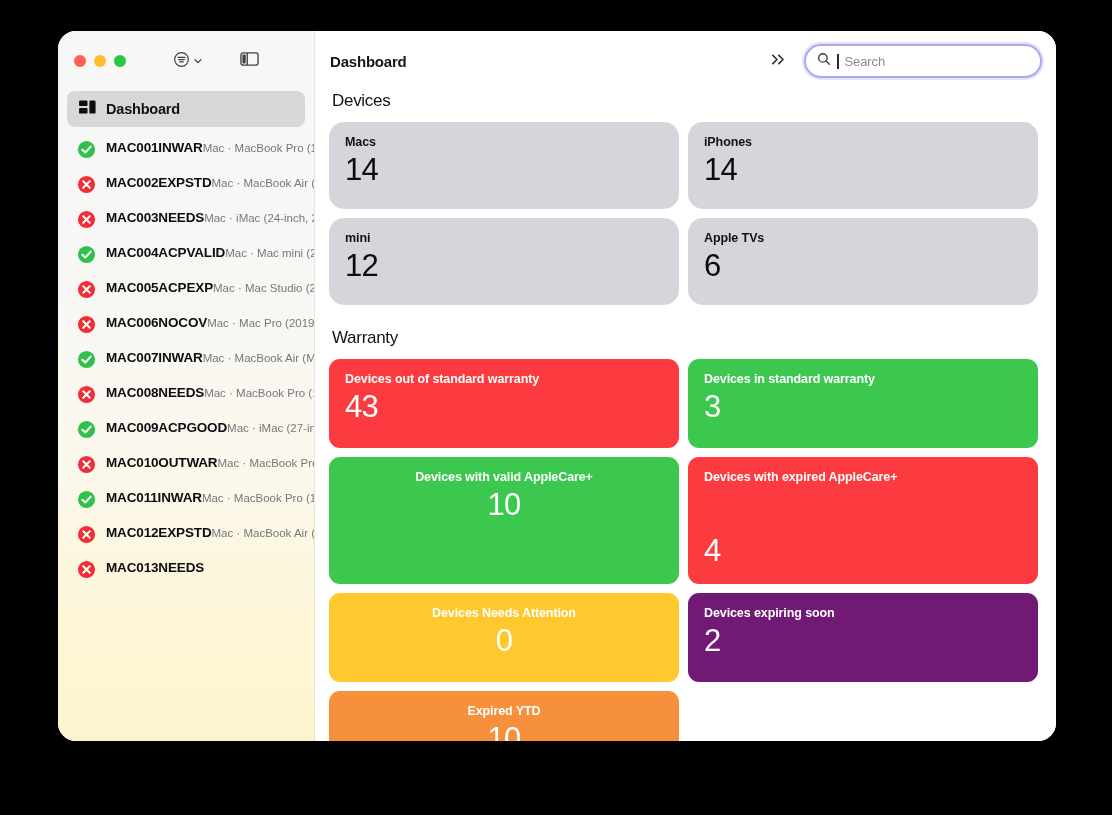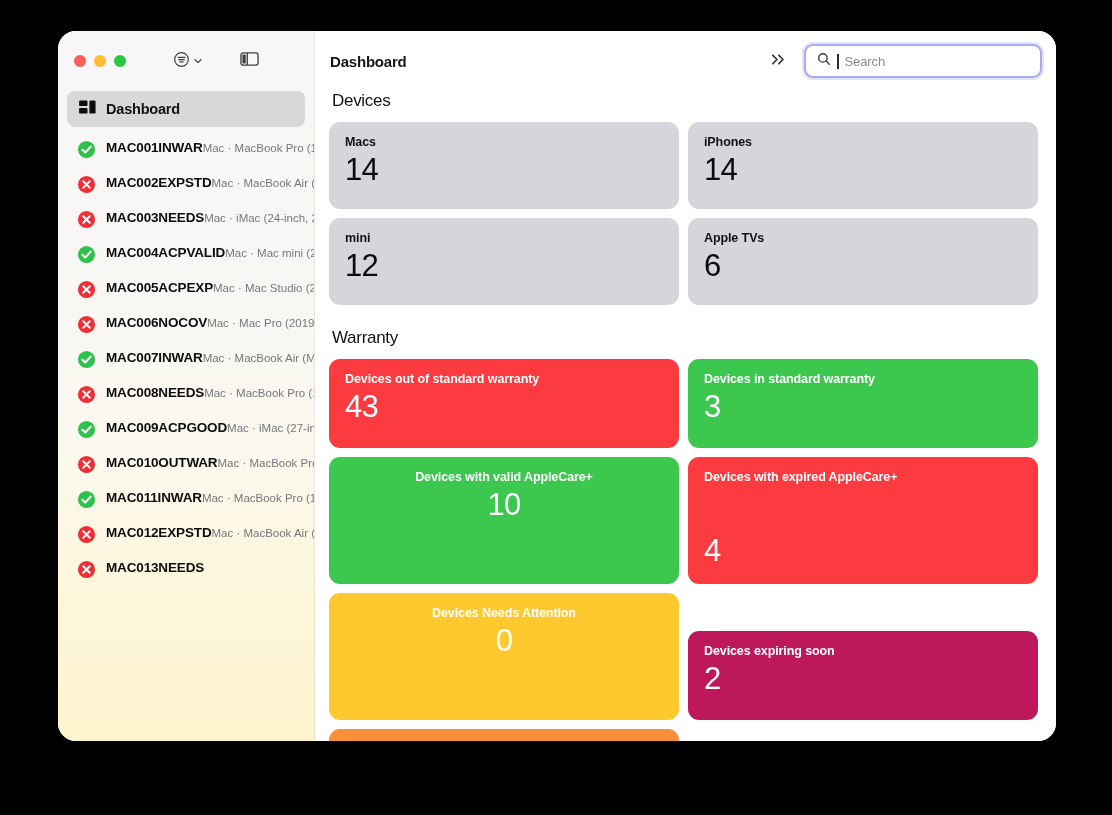--- a/index.html
+++ b/index.html
@@ -147,21 +147,21 @@
     gap: 12px;
   }
   .chev-btn {
     width: 28px; height: 28px;
     display: flex; align-items: center; justify-content: center;
     color: #3c3c40;
   }
   .search-wrap {
     width: 238px;
     height: 34px;
-    border-radius: 9px;
+    border-radius: 17px;
     background: #ffffff;
     border: 2px solid #a9abf0;
     box-shadow: 0 0 0 2px rgba(169,171,240,0.34);
     display: flex;
     align-items: center;
     padding: 0 11px;
     gap: 6px;
   }
   .search-caret {
     width: 1.5px;
@@ -197,21 +197,21 @@
   }
 
   .card {
     border-radius: 11px;
     padding: 13px 16px 14px 16px;
     min-height: 89px;
     display: flex;
     flex-direction: column;
     gap: 2px;
   }
-  .card.device { background: #d4d6db; min-height: 87px; }
+  .card.device { background: #d4d6db; min-height: 87px; border-radius: 15px; }
 
   .card-label {
     font-size: 12.5px;
     font-weight: 700;
     letter-spacing: -0.1px;
     color: #121216;
   }
   .card-value {
     font-size: 31px;
     font-weight: 400;
@@ -449,21 +449,21 @@
             <span class="card-value">10</span>
           </div>
           <div class="card colored" style="background: rgb(251, 59, 63); gap: 48px;">
             <span class="card-label">Devices with expired AppleCare+</span>
             <span class="card-value">4</span>
           </div>
           <div class="card colored" style="background: rgb(255, 200, 46); text-align: center;">
             <span class="card-label">Devices Needs Attention</span>
             <span class="card-value">0</span>
           </div>
-          <div class="card colored" style="background: #be185d; margin-top: 38px;">
+          <div class="card colored" style="background: #701a75;">
             <span class="card-label">Devices expiring soon</span>
             <span class="card-value">2</span>
           </div>
           <div class="card colored" style="background: rgb(247, 144, 59); text-align: center;">
             <span class="card-label">Expired YTD</span>
             <span class="card-value">10</span>
           </div>
         </div>
 
     </div>

